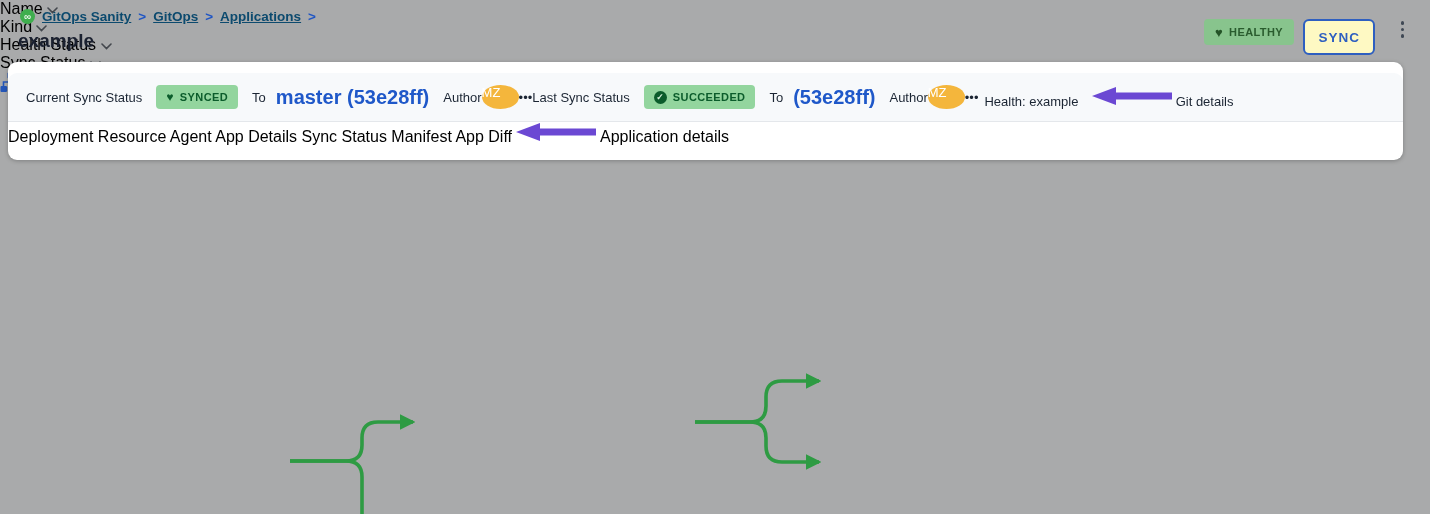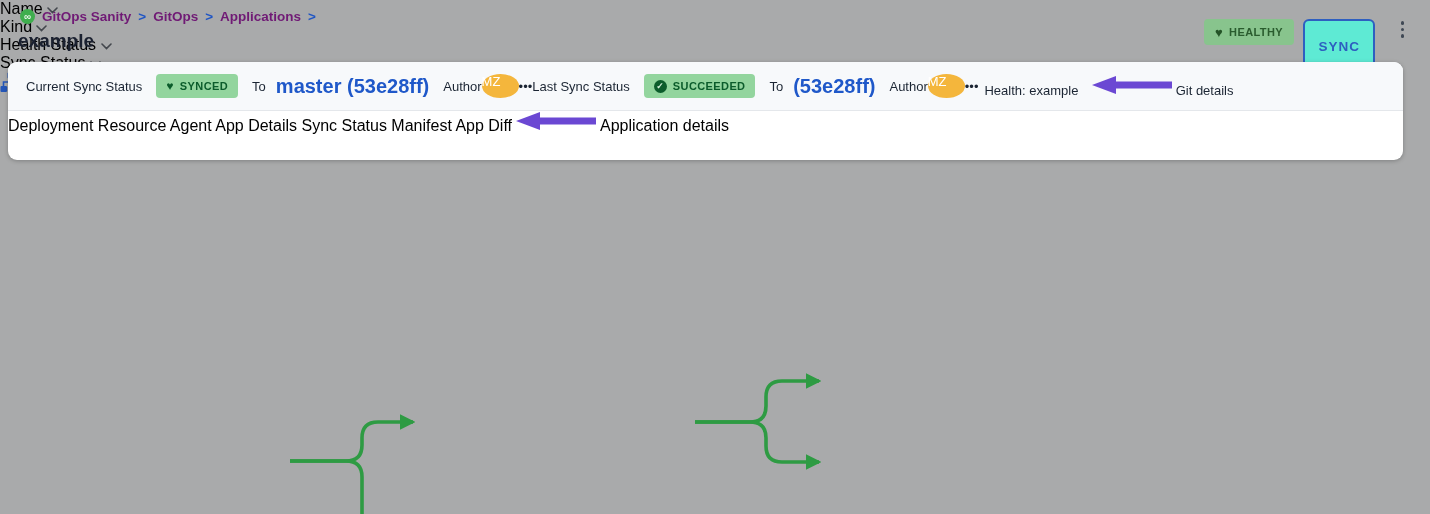--- a/index.html
+++ b/index.html
@@ -1,35 +1,35 @@
 <!DOCTYPE html>
 <html><head>
 <meta charset="utf-8">
 <style>
   html,body{margin:0;padding:0;}
   body{font-family:"Liberation Sans",sans-serif;}
   .stage{position:relative;width:1430px;height:514px;overflow:hidden;background:#a9aaab;}
 
   
   .breadcrumb{position:absolute;left:20px;top:9px;display:flex;align-items:center;gap:7px;font-size:13.5px;font-weight:600;color:#1f55c4;}
-  .crumb{color:#701a75;cursor:pointer;}
+  .crumb{color:#0c4a6e;cursor:pointer;text-decoration:underline;}
   .crumb-sep{color:#1f55c4;font-weight:600;}
   .logo-dot{width:15px;height:15px;border-radius:50%;background:#3fae4e;color:#e9f5ea;font-size:10px;line-height:15px;text-align:center;font-weight:700;}
   .page-title{position:absolute;left:18px;top:30px;font-size:19px;font-weight:700;color:#1b2130;}
 
   .badge{display:inline-flex;align-items:center;gap:6px;border-radius:4px;font-weight:700;letter-spacing:.4px;}
   .healthy-badge{position:absolute;top:19px;right:136px;height:26px;padding:0 11px;background:#88c48d;color:#2a5c2e;font-size:11px;}
   .healthy-badge .hb-heart{font-size:13px;color:#245327;}
-  .sync-btn{position:absolute;top:19px;right:55px;height:26px;padding:12px 13px;background:#5eead4;border:2px solid #2e5fc0;border-radius:6px;color:#2e5fc0;font-size:13.5px;font-weight:700;letter-spacing:1px;display:flex;align-items:center;cursor:pointer;}
+  .sync-btn{position:absolute;top:19px;right:55px;height:26px;padding:3px 13px;background:#fef9c3;border:2px solid #2e5fc0;border-radius:6px;color:#2e5fc0;font-size:13.5px;font-weight:700;letter-spacing:1px;display:flex;align-items:center;cursor:pointer;}
   .kebab{position:absolute;top:21px;right:26px;display:flex;flex-direction:column;gap:3px;cursor:pointer;}
   .kebab i{width:3.5px;height:3.5px;border-radius:50%;background:#3f4854;}
 
   
   .panel{position:absolute;left:8px;top:62px;width:1395px;height:98px;background:#ffffff;border-radius:9px;box-shadow:0 1px 4px rgba(0,0,0,.25);}
-  .status-row{display:flex;align-items:center;height:48px;padding:0 18px;background:#f7f9fb;border-bottom:1px solid #e4e7eb;border-radius:9px 9px 0 0;font-size:13px;color:#1b2533;}
+  .status-row{display:flex;align-items:center;height:48px;padding:0 18px;background:#f7f9fb;border-bottom:1px solid #e4e7eb;border-radius:9px 9px 0 0;font-size:13px;color:#1b2533;margin-top:11px;}
   .status-row .lab{white-space:nowrap;}
   .sync-badge{height:24px;padding:0 10px;background:#93d59e;color:#0b5c2b;font-size:11px;margin:0 14px;}
   .sync-badge .sb-ico{font-size:12px;}
   .chk{display:inline-flex;width:13px;height:13px;border-radius:50%;background:#0b5c2b;color:#d7f1dc;font-size:9px;align-items:center;justify-content:center;font-weight:700;}
   .rev{color:#1f58c9;font-weight:700;font-size:20px;margin:0 14px 0 10px;white-space:nowrap;cursor:pointer;}
   .avatar{width:37px;height:24px;border-radius:50%;background:#f4b63c;color:#fff;font-size">10px;display:flex;align-items:center;justify-content:center;font-size:10px;font-weight:700;margin:0 10px;}
   .dots3{color:#2a3442;font-weight:700;letter-spacing:2px;font-size:14px;margin:0 6px;cursor:pointer;}
   .vdiv{width:1px;height:24px;background:#d6d9de;margin:0 14px;}
   .agent-group{margin-left:auto;display:flex;align-items:center;gap:8px;padding-right:30px;}
   .purple-arrow{display:block;}

